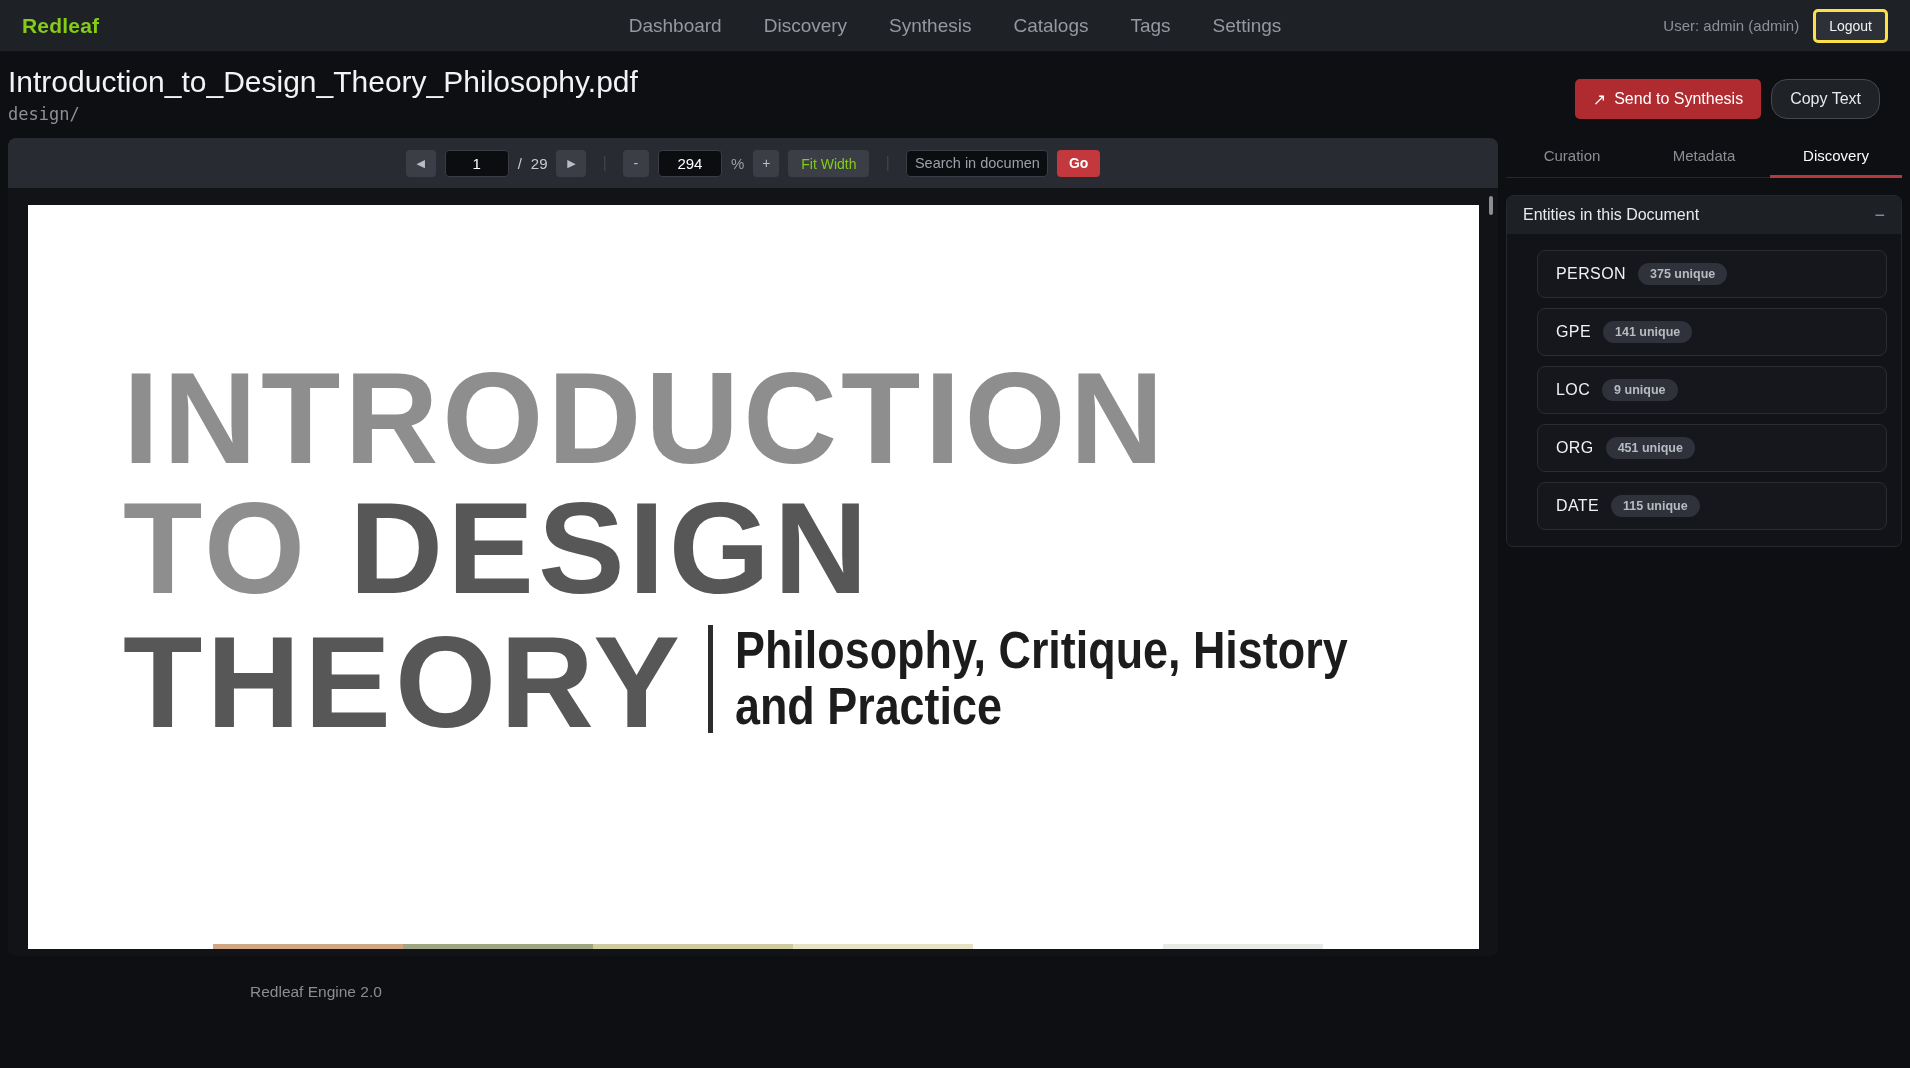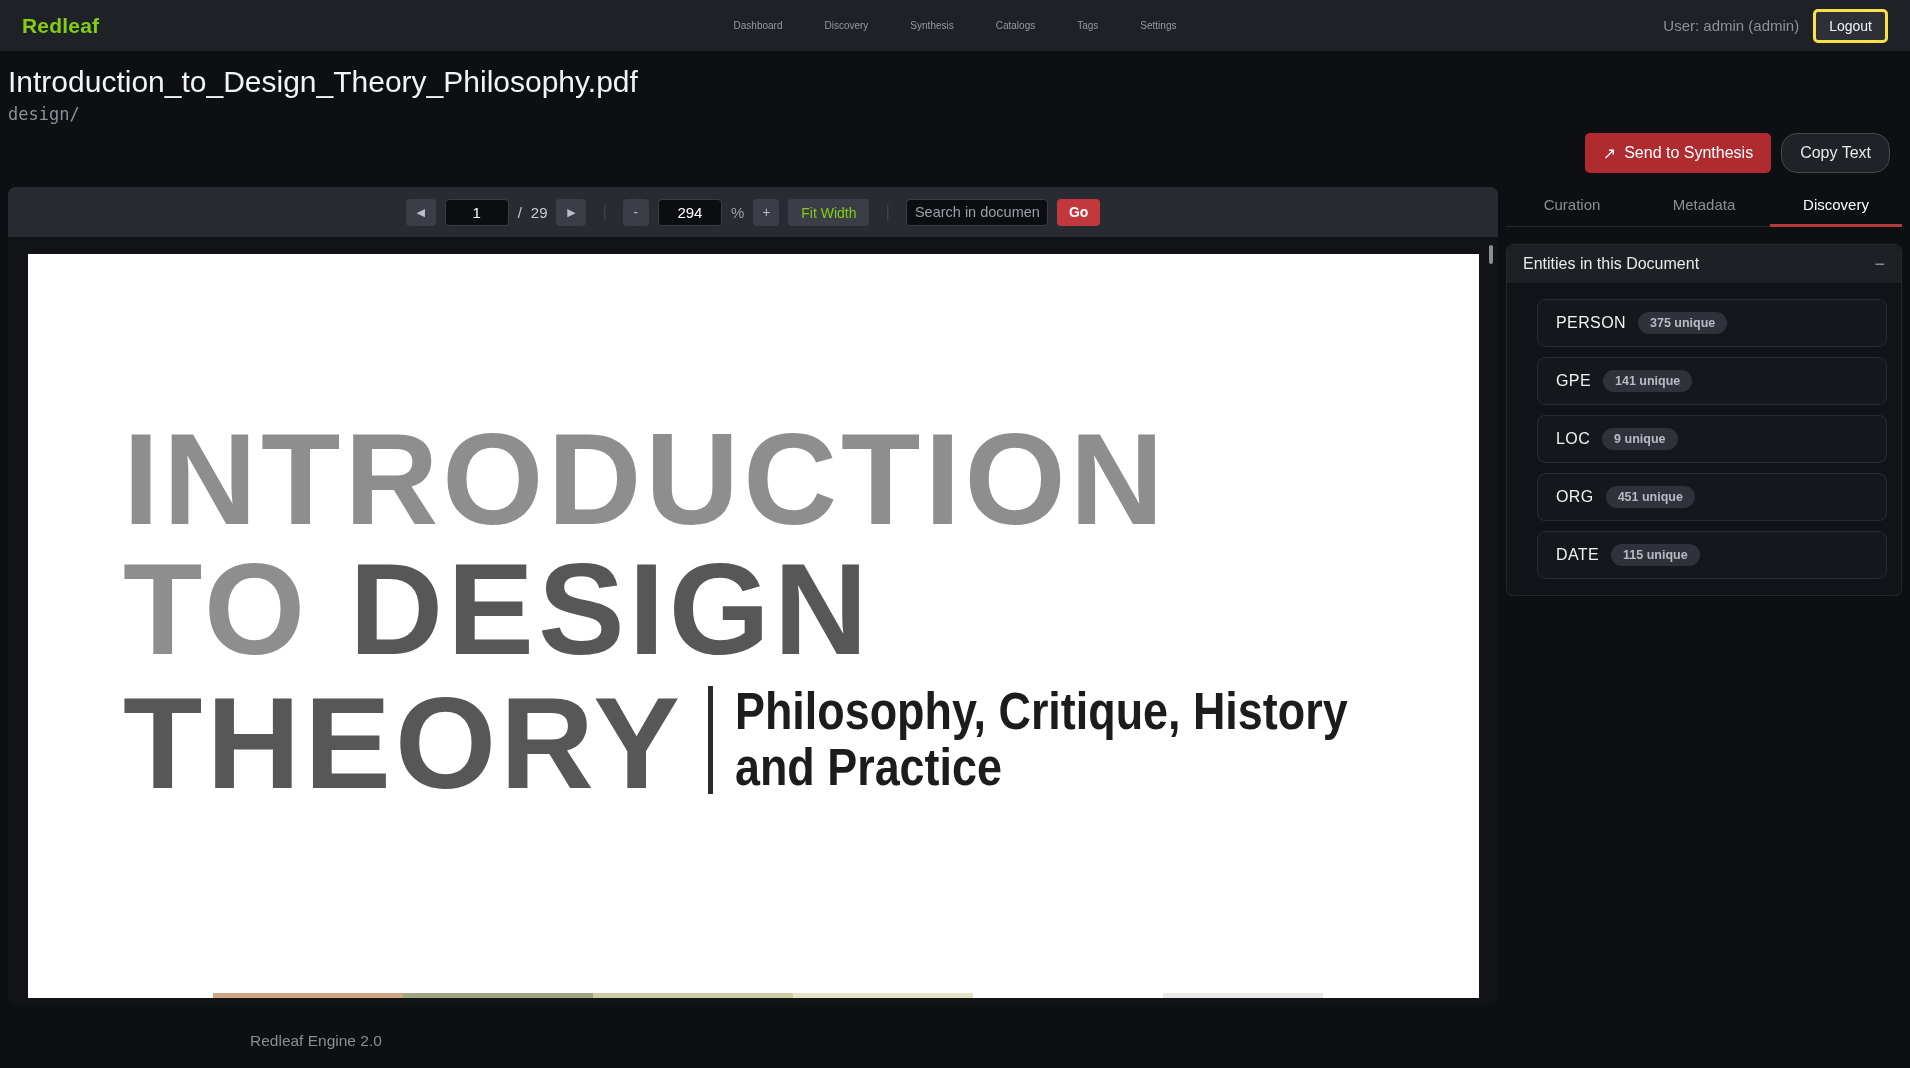--- a/index.html
+++ b/index.html
@@ -14,31 +14,31 @@
   
   .topnav {
     height:52px; background:#1e2126; border-bottom:1px solid #121316;
     display:flex; align-items:center; padding:0 22px; position:relative;
   }
   .brand { font-size:21px; font-weight:700; color:#84cc16; letter-spacing:.2px; cursor:pointer; }
   .nav-center {
     position:absolute; left:50%; top:0; height:100%; transform:translateX(-50%);
     display:flex; align-items:center; gap:42px;
   }
-  .nav-item { color:#95999f; font-size:10px; cursor:pointer; }
+  .nav-item { color:#95999f; font-size:19px; cursor:pointer; }
   .nav-right { margin-left:auto; display:flex; align-items:center; gap:14px; }
   .user-label { color:#8d9197; font-size:15px; }
   .logout-btn {
     background:#2d3036; border:3px solid #fde047; border-radius:5px;
     color:#f2f3f5; font-size:14px; padding:6px 13px; cursor:pointer;
     font-family:inherit;
   }
 
   
-  .page-header { display:flex; align-items:flex-start; padding:13px 20px 0 8px;flex-direction:column; }
+  .page-header { display:flex; align-items:center; padding:13px 30px 0 8px; }
   .doc-meta { }
   .doc-title-text { font-size:30px; font-weight:500; color:#f2f3f5; }
   .doc-path { font-family:"DejaVu Sans Mono", monospace; font-size:17px; color:#8b8f96; margin-top:5px; }
   .header-actions { margin-left:auto; display:flex; gap:10px; margin-top:9px; }
   .btn-synthesis {
     background:#b02b30; border:none; border-radius:5px; color:#fff;
     font-size:16px; padding:10px 18px; cursor:pointer; display:flex; align-items:center; gap:8px;
     font-family:inherit;
   }
   .btn-copy {
@@ -84,21 +84,21 @@
   .pdf-stage { position:relative; height:768px; overflow:hidden; }
   .pdf-page {
     position:absolute; left:20px; top:17px; width:1451px; height:744px; background:#ffffff;
   }
   .viewer-scroll-thumb {
     position:absolute; right:5px; top:8px; width:4px; height:19px;
     background:#8a8d92; border-radius:2px; cursor:pointer;
   }
 
   
-  .cover { position:absolute; left:95px; top:160px; font-weight:bold; }
+  .cover { position:absolute; left:95px; top:148px; font-weight:bold; }
   .cover-line { font-size:130px; line-height:1.0; letter-spacing:4px; white-space:nowrap; }
   .c-gray { color:#8e8e8e; }
   .c-dark { color:#575757; }
   .row3 { display:flex; align-items:flex-start; margin-top:4px; }
   .vbar { width:5px; height:108px; background:#2c2c2c; margin:8px 22px 0 24px; }
   .cover-sub {
     font-size:51px; line-height:1.1; color:#1c1c1c; font-weight:bold;
     transform:scaleX(.88); transform-origin:left top; margin-top:6px; white-space:nowrap;
   }
   .page-strip {

